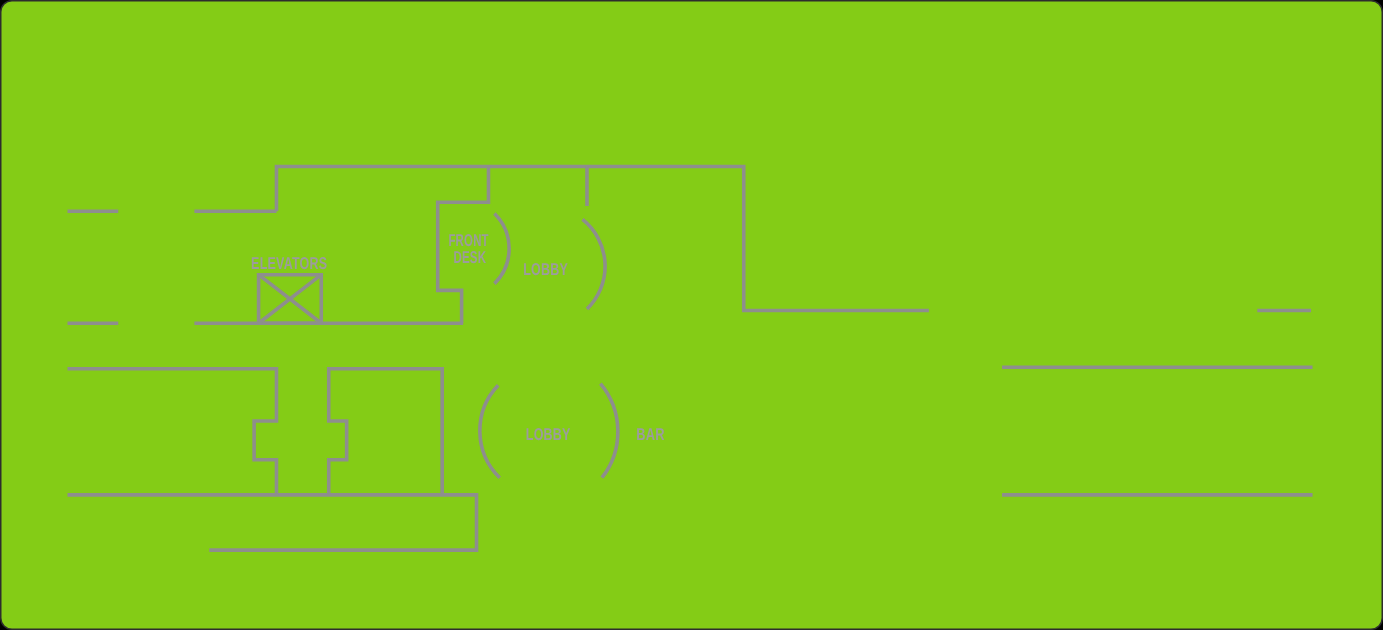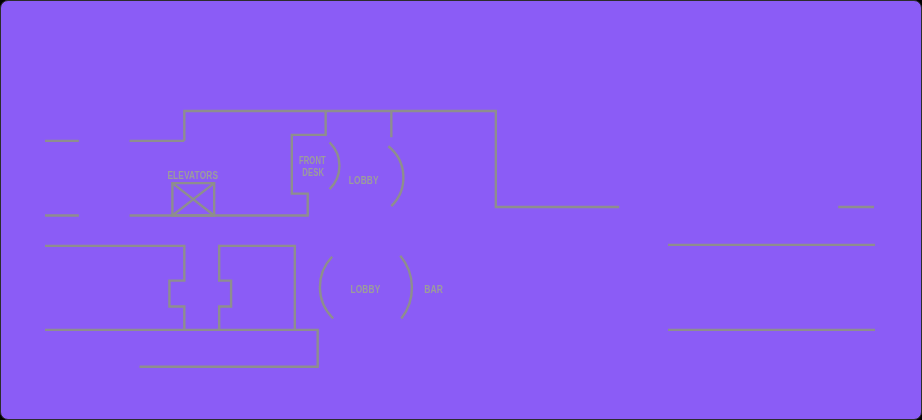--- a/index.html
+++ b/index.html
@@ -5,21 +5,21 @@
   html, body {
     margin: 0;
     padding: 0;
     background: #000000;
     font-family: "Liberation Sans", sans-serif;
   }
   .stage {
     position: relative;
     width: 922px;
     height: 420px;
-    background: #8b5cf6;
+    background: #84cc16;
     border: 1px solid #2d2d2d;
     border-radius: 8px;
     box-sizing: border-box;
     overflow: hidden;
   }
   .stage svg {
     position: absolute;
     left: 0;
     top: 0;
     width: 100%;

